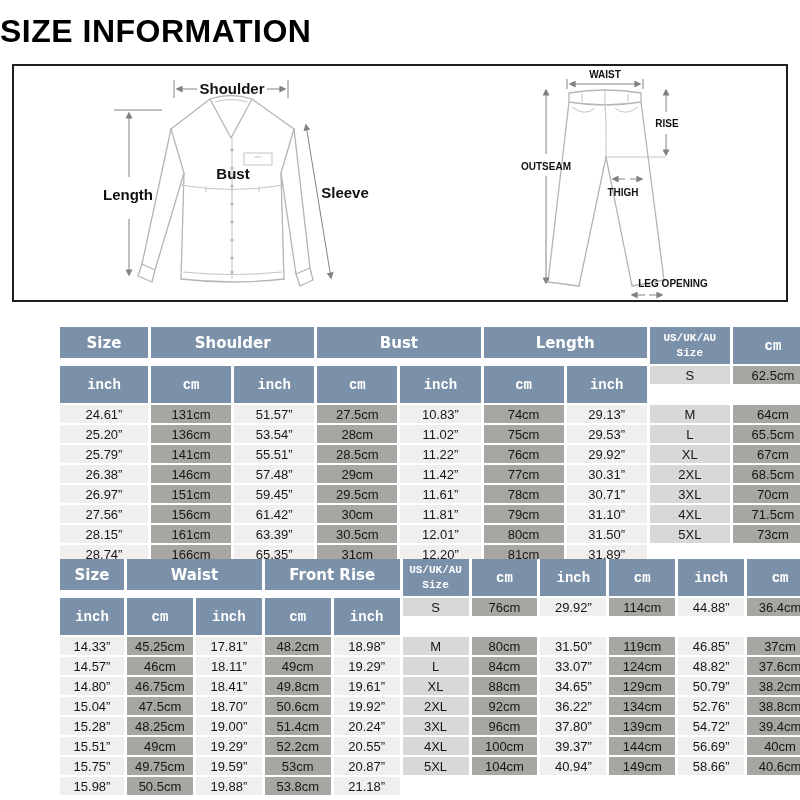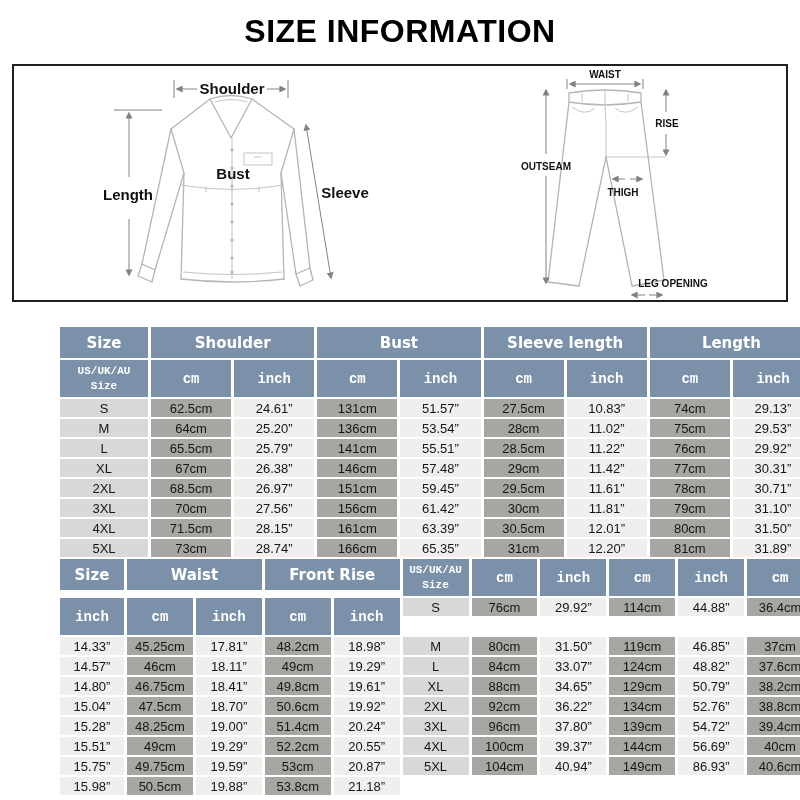--- a/index.html
+++ b/index.html
@@ -8,21 +8,21 @@
     --inch-bg:#f0efee;
     --size-bg:#d8d8d8;
     --ink:#161616;
   }
   html,body{margin:0;padding:0;background:#fff;}
   .page{
     position:relative;width:800px;height:800px;background:#fff;overflow:hidden;
     font-family:"Liberation Sans",sans-serif;
   }
   .title{
-    position:absolute;top:13px;left:0;width:800px;text-align:center;
+    position:absolute;top:13px;left:0;width:800px;text-align:left;
     font-size:32px;font-weight:bold;letter-spacing:0.5px;color:#000;
   }
   .diagram-box{
     position:absolute;top:64px;left:12px;width:776px;height:238px;
     border:2px solid #1f1f1f;box-sizing:border-box;background:#fff;
   }
   .note{
     position:absolute;top:297px;left:0;width:800px;text-align:center;
     font-size:20px;letter-spacing:-0.5px;color:#000;white-space:nowrap;
   }
@@ -155,21 +155,20 @@
         <line class="measure" x1="635" y1="229" x2="648" y2="229" marker-end="url(#arr)"></line>
       </g>
     </svg>
   </div>
 
 
   <div class="sizetable" id="table0">
       <div class="cell h">Size</div>
       <div class="cell h" style="grid-column: span 2;">Shoulder</div>
       <div class="cell h" style="grid-column: span 2;">Bust</div>
-      <div class="cell h" style="grid-column: span 2;">Sleeve length</div>
       <div class="cell h" style="grid-column: span 2;">Length</div>
       <div class="cell sub ussize">US/UK/AU
 Size</div>
       <div class="cell sub">cm</div>
       <div class="cell sub">inch</div>
       <div class="cell sub">cm</div>
       <div class="cell sub">inch</div>
       <div class="cell sub">cm</div>
       <div class="cell sub">inch</div>
       <div class="cell sub">cm</div>
@@ -337,21 +336,21 @@
       <div class="cell cmc">40cm</div>
       <div class="cell inch">15.75”</div>
       <div class="cell cmc">49.75cm</div>
       <div class="cell inch">19.59”</div>
       <div class="cell cmc">53cm</div>
       <div class="cell inch">20.87”</div>
       <div class="cell szc">5XL</div>
       <div class="cell cmc">104cm</div>
       <div class="cell inch">40.94”</div>
       <div class="cell cmc">149cm</div>
-      <div class="cell inch">86.93”</div>
+      <div class="cell inch">58.66”</div>
       <div class="cell cmc">40.6cm</div>
       <div class="cell inch">15.98”</div>
       <div class="cell cmc">50.5cm</div>
       <div class="cell inch">19.88”</div>
       <div class="cell cmc">53.8cm</div>
       <div class="cell inch">21.18”</div>
     </div>
 
 </div>
 

